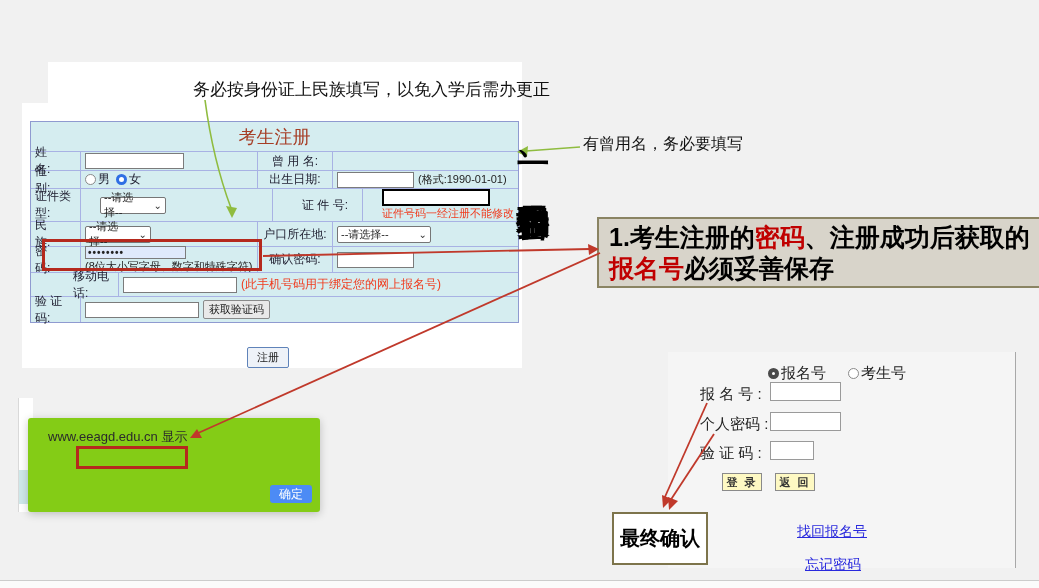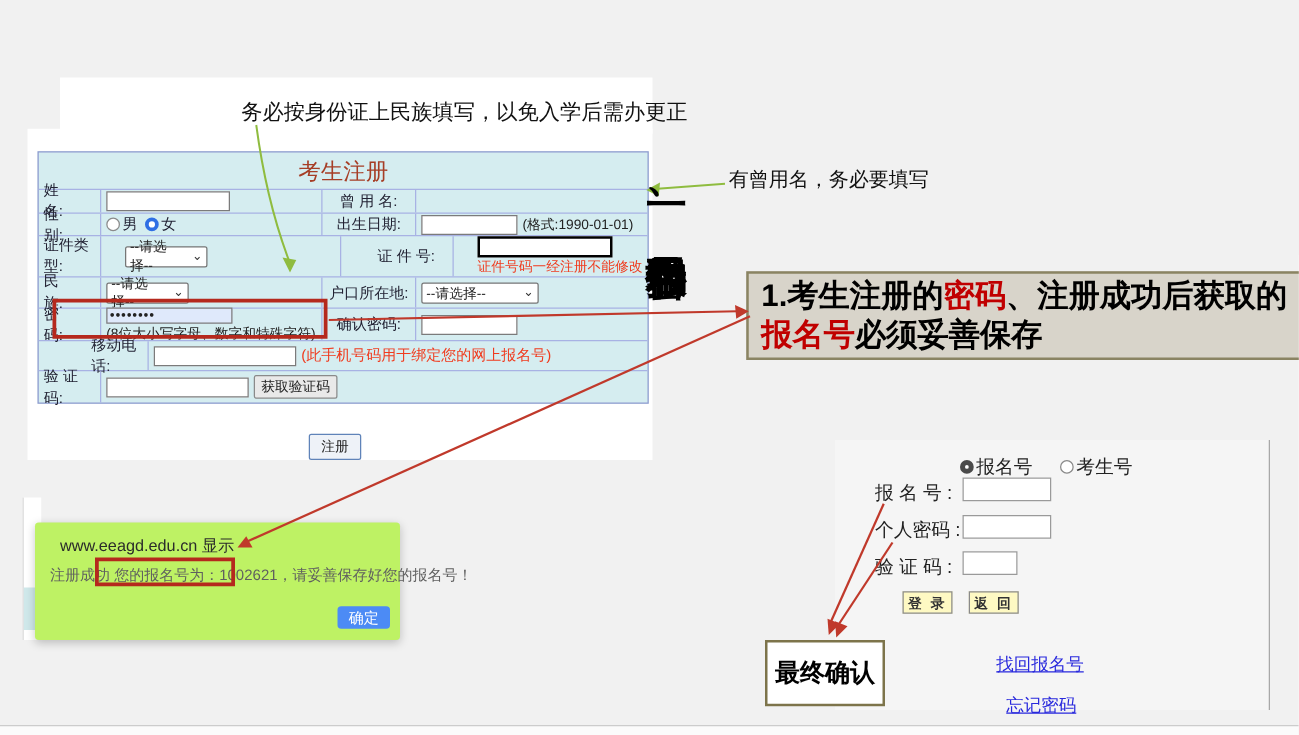--- a/index.html
+++ b/index.html
@@ -39,21 +39,21 @@
   
   .vertical-title{left:517px;top:146px;writing-mode:vertical-rl;text-orientation:upright;font-size:33px;font-weight:800;color:#000;line-height:1.0;letter-spacing:0px;z-index:7;}
 
   
   .big-note{left:597px;top:217px;width:474px;height:71px;box-sizing:border-box;background:#d8d4ca;border:2px solid #8a8463;padding:3px 22px 3px 10px;font-size:25px;font-weight:700;line-height:31px;color:#000;z-index:2;}
   .big-note .hl{color:#c00000;}
 
   
   .frag-white{left:18px;top:398px;width:14px;height:114px;background:#fff;z-index:1;border-left:1px solid #d9d9d9;}
   .frag-cyan{left:19px;top:470px;width:12px;height:34px;background:#cfe8ea;z-index:1;}
-  .dialog{left:28px;top:418px;width:292px;height:94px;background:#bef264;border-radius:3px;box-shadow:0 2px 8px rgba(0,0,0,.22);z-index:4;}
+  .dialog{left:28px;top:418px;width:292px;height:94px;background:#84cc16;border-radius:3px;box-shadow:0 2px 8px rgba(0,0,0,.22);z-index:4;}
   .dialog-title{left:20px;top:10px;font-size:13px;color:#2b2b2b;}
   .dialog-msg{left:12px;top:34px;font-size:12px;color:#5f5f5f;white-space:nowrap;}
   .ok-btn{left:242px;top:67px;width:42px;height:18px;background:#4c8bf5;color:#fff;font-size:12px;display:flex;align-items:center;justify-content:center;border-radius:3px;}
 
   
   .login-panel{left:668px;top:352px;width:347px;height:216px;background:#f5f5f5;z-index:2;}
   .lp-label{font-size:15px;color:#222;white-space:nowrap;}
   .lp-input{border:1px solid #9a9a9a;background:#fff;height:15px;}
   .lp-btn{font-size:11px;font-weight:bold;letter-spacing:2px;background:#fef9c3;border:1px solid #8a8a8a;color:#333;display:flex;align-items:center;justify-content:center;}
   .divider-v{left:1015px;top:352px;width:1px;height:216px;background:#a8a8a8;z-index:2;}
@@ -172,24 +172,20 @@
       </div>
     </div>
   </div>
 
   <div class="abs btn submit-btn">注册</div>
 
   <div class="abs frag-white"></div>
   <div class="abs frag-cyan"></div>
   <div class="abs dialog">
     <div class="abs dialog-title">www.eeagd.edu.cn 显示</div>
-    <div class="abs dialog-msg">
-      <span>注册成功</span>
-      <span>您的报名号为：1002621，</span><span>请妥善保存好您的报名号！</span>
-    </div>
     <div class="abs ok-btn">确定</div>
   </div>
 
   <div class="abs login-panel">
     <div class="abs" style="left:100px;top:12px;display:flex;align-items:center;">
       <span class="radio sel-dark"></span>
       <span class="lp-label">报名号</span>
       <span style="width:22px;"></span>
       <span class="radio"></span>
       <span class="lp-label">考生号</span>

